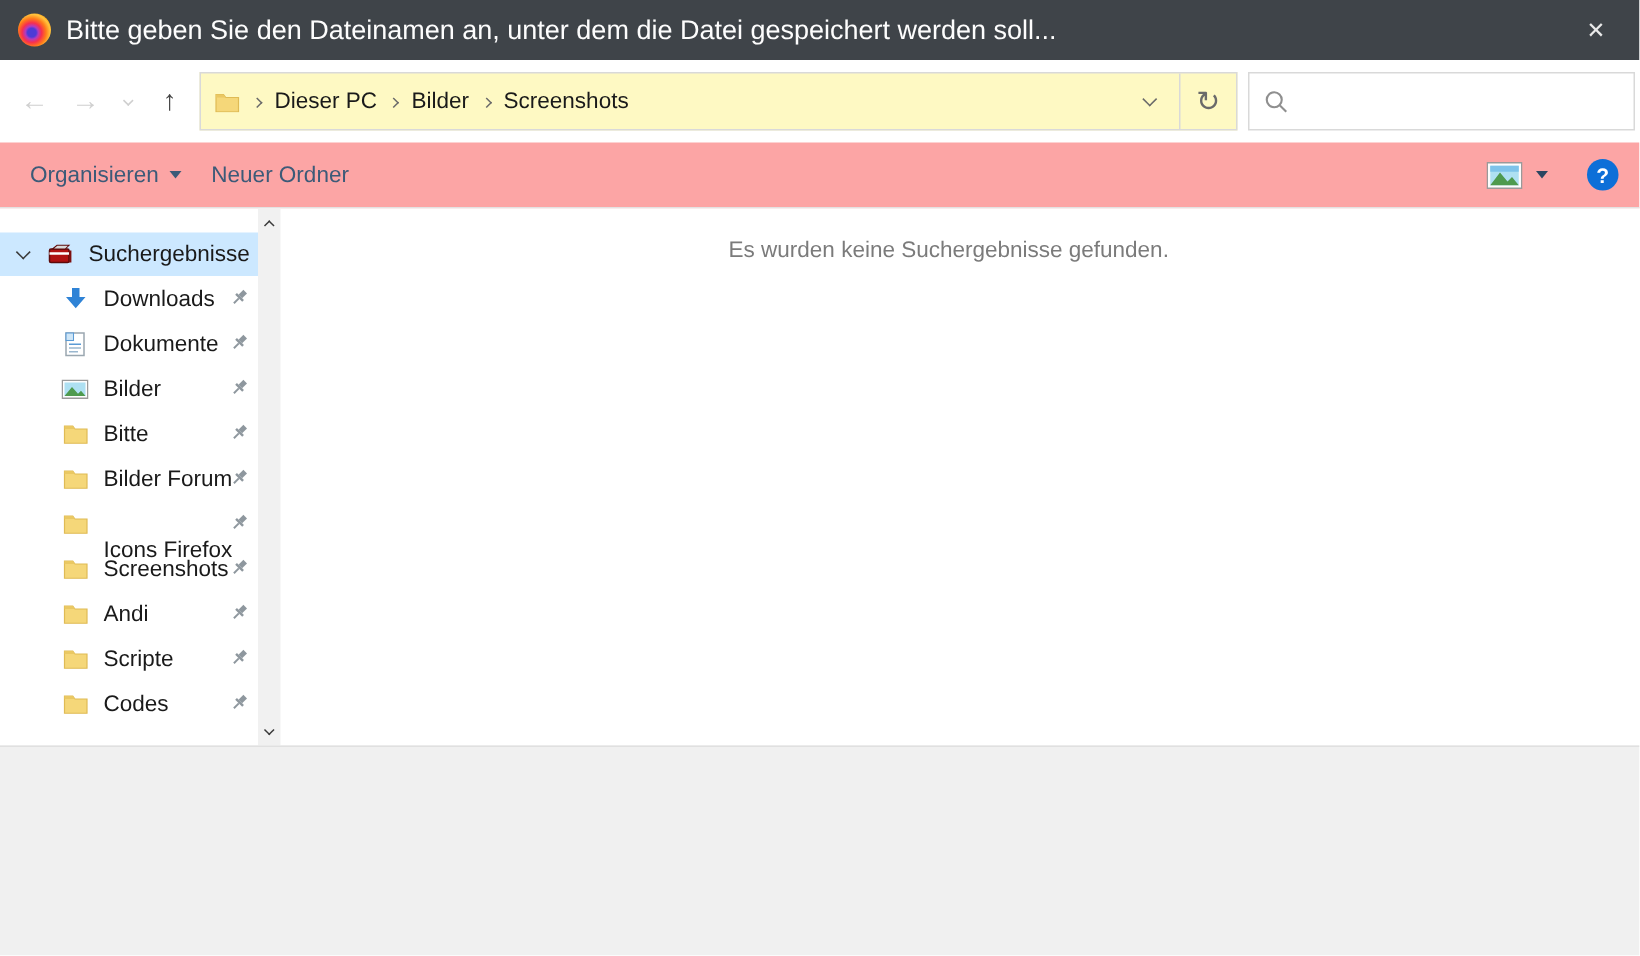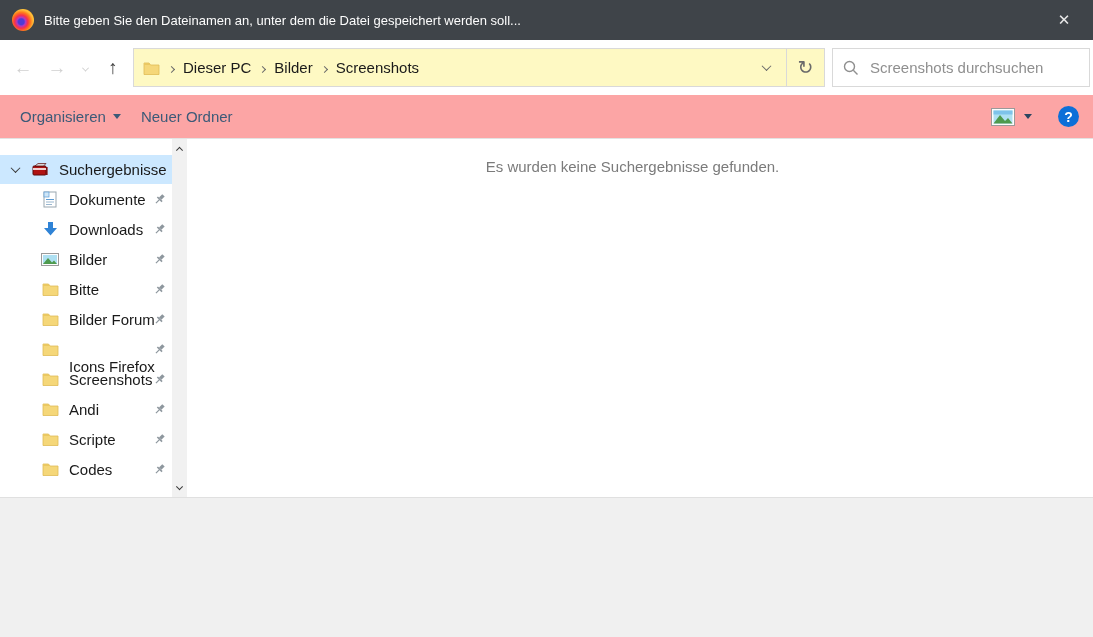--- a/index.html
+++ b/index.html
@@ -4,21 +4,21 @@
 <style>
   * { margin:0; padding:0; box-sizing:border-box; }
   html,body { width:1093px; height:637px; }
   body { font-family:"Liberation Sans", sans-serif; font-size:15px; color:#1a1a1a; background:#fff; }
   #dialog { position:relative; width:1093px; height:637px; overflow:hidden; background:#fff; }
 
   
   .titlebar { position:absolute; left:0; top:0; width:1093px; height:40px; background:#3f4449; display:flex; align-items:center; padding:0 12px; }
   .ff-icon { width:22px; height:22px; border-radius:50%; margin-right:10px; flex:0 0 auto;
     background: radial-gradient(circle at 42% 58%, #4d3bd6 0 16%, #b23bbf 24%, #f72f4e 36%, #ff7a1a 52%, #ffc53d 68%, #ff8a00 84%, #ffb347 100%); }
-  .title-text { color:#fdfdfd; font-size:13px; white-space:nowrap; overflow:hidden; }
+  .title-text { color:#fdfdfd; font-size:18px; white-space:nowrap; overflow:hidden; }
   .close-btn { position:absolute; right:12px; top:0; height:40px; width:34px; display:flex; align-items:center; justify-content:center; color:#eaeaea; font-size:15px; cursor:pointer; }
 
   
   .navbar { position:absolute; left:0; top:40px; width:1093px; height:55px; background:#fff; }
   .nav-arrows { position:absolute; left:8px; top:0; height:55px; display:flex; align-items:center; gap:4px; }
   .nav-btn { width:30px; text-align:center; font-size:19px; color:#d0d0d0; }
   .nav-btn.small { width:18px; font-size:11px; }
   .nav-btn.enabled { color:#444; }
   .crumb-box { position:absolute; left:133px; top:8px; width:692px; height:39px; border:1px solid #d9d9d9; background:#fef9c3; display:flex; align-items:center; }
   .crumb-main { display:flex; align-items:center; flex:1 1 auto; height:100%; overflow:hidden; padding-left:9px; }
@@ -103,21 +103,20 @@
         </span>
       <span class="refresh-btn">↻</span>
     </div>
     <div class="search-box">
       <span style="margin-right:11px; display:flex;">
           <svg width="16" height="16" viewBox="0 0 16 16">
             <circle cx="6.5" cy="6.5" r="5" fill="none" stroke="#8f8f8f" stroke-width="1.4"></circle>
             <line x1="10.3" y1="10.3" x2="14.5" y2="14.5" stroke="#8f8f8f" stroke-width="1.4"></line>
           </svg>
         </span>
-      <span class="search-placeholder">Screenshots durchsuchen</span>
     </div>
   </div>
 
   <div class="toolbar">
     <span class="tool-item">
       <span>Organisieren</span>
       <span class="tri-down"></span>
     </span>
     <span class="tool-item second">
       <span>Neuer Ordner</span>
@@ -150,44 +149,44 @@
               <path d="M2 7 h13" stroke="#fff" stroke-width="1.6"></path>
               <path d="M4 4 l3 -2.5 h8 l-2.5 2.5 Z" fill="#d8d8d8" stroke="#5d0a0a" stroke-width="0.7"></path>
               <rect x="15" y="5" width="1.6" height="8" fill="#7d0f0f"></rect>
             </svg>
           </span>
         <span class="sb-label">Suchergebnisse</span>
       </div>
 
     <div class="sb-row child">
           <span class="sb-icon">
+            <svg width="15" height="16" viewBox="0 0 15 16">
+              <path d="M5 1 h5 v6 h4 L7.5 14.5 1 7 h4 Z" fill="#2f83d6"></path>
+            </svg>
+          </span>
+          <span class="sb-label" style="max-width: 104px;">Downloads</span>
+          <span class="pin"><svg width="13" height="13" viewBox="0 0 13 13">
+              <g transform="rotate(45 6.5 6.5)" fill="#8e979e">
+                <rect x="4.7" y="0.8" width="3.4" height="4.6"></rect>
+                <rect x="3.2" y="5.4" width="6.6" height="1.6"></rect>
+                <rect x="5.9" y="7" width="1.3" height="4.6"></rect>
+              </g>
+            </svg></span>
+        </div>
+        <div class="sb-row child">
+          <span class="sb-icon">
             <svg width="14" height="17" viewBox="0 0 14 17">
               <rect x="1" y="1" width="12" height="15" fill="#fff" stroke="#9aa7b0"></rect>
               <rect x="1" y="1" width="5" height="5" fill="#cfe6f7" stroke="#5b9bd5" stroke-width="0.7"></rect>
               <line x1="3" y1="8.5" x2="11" y2="8.5" stroke="#5b9bd5"></line>
               <line x1="3" y1="11" x2="11" y2="11" stroke="#9ab7cf"></line>
               <line x1="3" y1="13.5" x2="9" y2="13.5" stroke="#9ab7cf"></line>
             </svg>
           </span>
           <span class="sb-label" style="max-width: 104px;">Dokumente</span>
-          <span class="pin"><svg width="13" height="13" viewBox="0 0 13 13">
-              <g transform="rotate(45 6.5 6.5)" fill="#8e979e">
-                <rect x="4.7" y="0.8" width="3.4" height="4.6"></rect>
-                <rect x="3.2" y="5.4" width="6.6" height="1.6"></rect>
-                <rect x="5.9" y="7" width="1.3" height="4.6"></rect>
-              </g>
-            </svg></span>
-        </div>
-        <div class="sb-row child">
-          <span class="sb-icon">
-            <svg width="15" height="16" viewBox="0 0 15 16">
-              <path d="M5 1 h5 v6 h4 L7.5 14.5 1 7 h4 Z" fill="#2f83d6"></path>
-            </svg>
-          </span>
-          <span class="sb-label" style="max-width: 104px;">Downloads</span>
           <span class="pin"><svg width="13" height="13" viewBox="0 0 13 13">
               <g transform="rotate(45 6.5 6.5)" fill="#8e979e">
                 <rect x="4.7" y="0.8" width="3.4" height="4.6"></rect>
                 <rect x="3.2" y="5.4" width="6.6" height="1.6"></rect>
                 <rect x="5.9" y="7" width="1.3" height="4.6"></rect>
               </g>
             </svg></span>
         </div>
         <div class="sb-row child">
           <span class="sb-icon">

